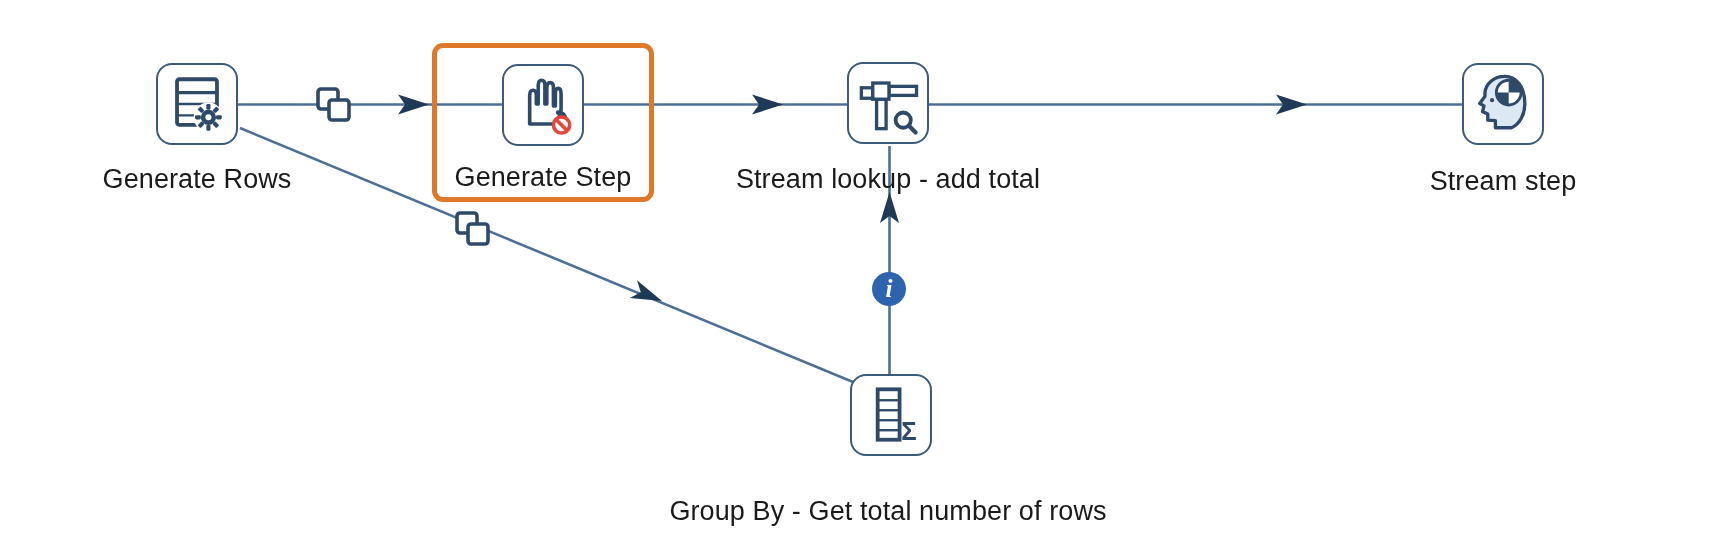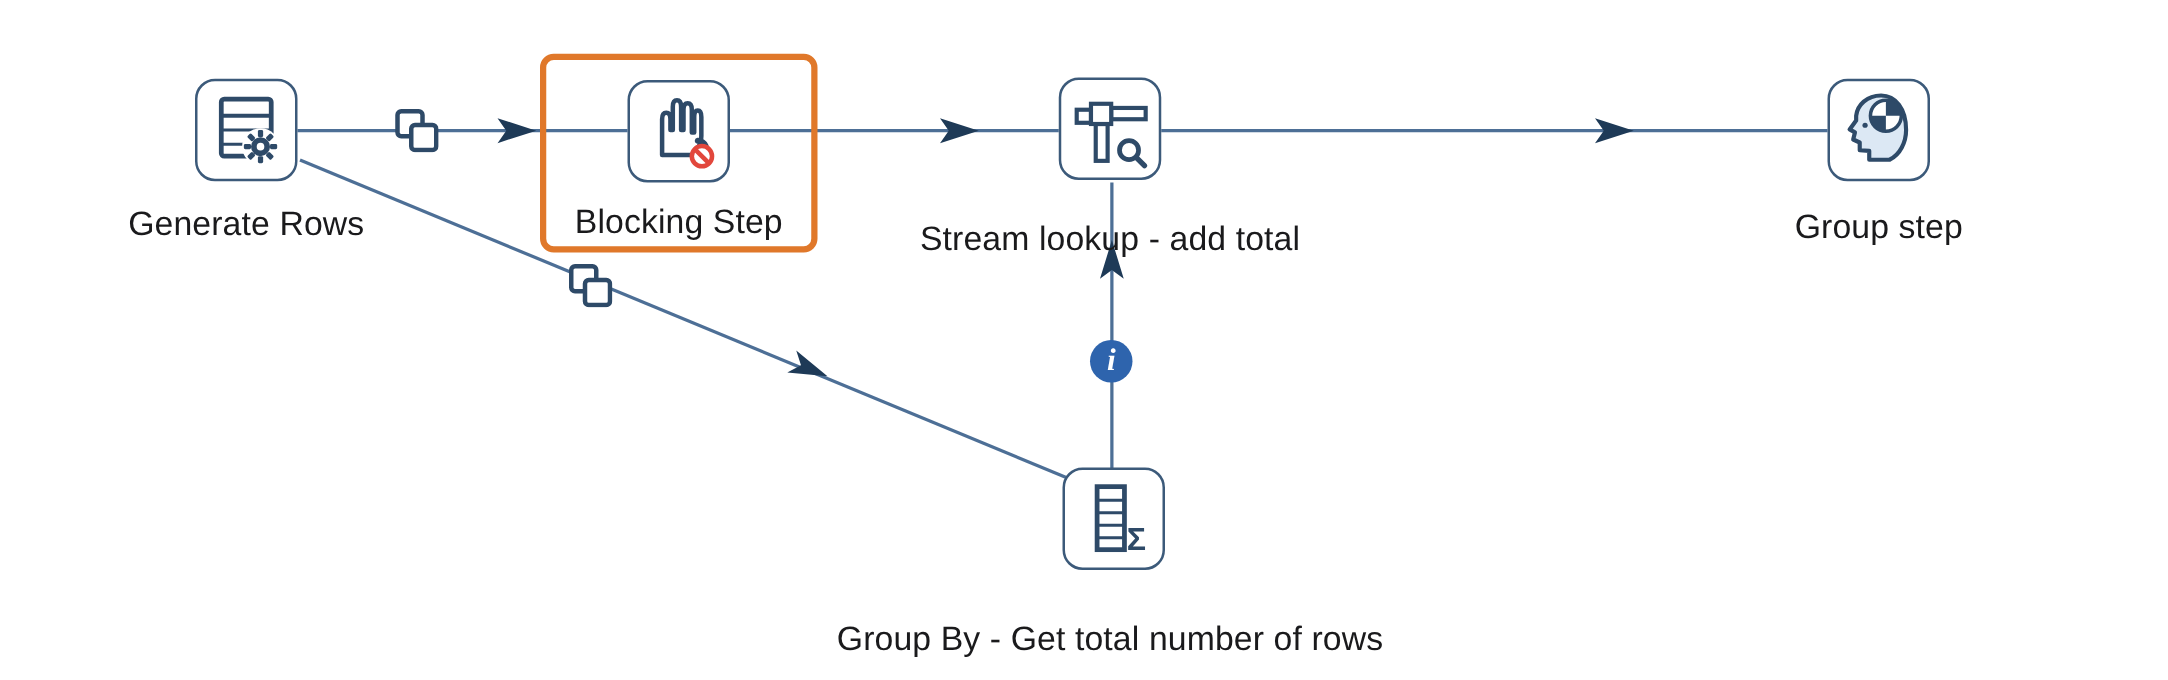--- a/index.html
+++ b/index.html
@@ -88,49 +88,49 @@
            L45,40 V23 Q45,17.5 48.5,17.5 Q52,17.5 52,23 V42
            L54,42 V29 Q54,23.5 57,23.5 Q60,23.5 60,29 V45
            Q60,52 56,56 L52,61 Z"></path>
       <path d="M57,49 C64,50 65.5,55 62.5,60.5" fill="none" stroke="var(--icon)" stroke-width="5" stroke-linecap="round"></path>
       <g>
         <circle cx="60.5" cy="62" r="8.5" fill="#fff" stroke="var(--block-red)" stroke-width="3.8"></circle>
         <line x1="54.7" y1="56.2" x2="66.3" y2="67.8" stroke="var(--block-red)" stroke-width="3.8"></line>
       </g>
     </svg>
   </div>
-  <div class="node-label" style="left:543px;top:162px;">Blocking Step</div>
+  <div class="node-label" style="left:543px;top:162px;">Generate Step</div>
 
   <div class="node" style="left:847px;top:62px;">
     <svg width="82" height="82" viewBox="0 0 82 82">
       <rect class="st" x="13" y="25" width="12" height="11" stroke-width="3.5"></rect>
       <rect class="st" x="42" y="23.5" width="29" height="9.5" stroke-width="3.5"></rect>
       <rect class="st" x="29" y="37" width="10" height="31" stroke-width="3.5"></rect>
       <rect class="st" x="25" y="20" width="17" height="17" stroke-width="3.5"></rect>
       <g>
         <circle cx="57" cy="59" r="8" fill="#fff" stroke="var(--icon)" stroke-width="4"></circle>
         <line x1="63" y1="65" x2="70" y2="72" stroke="var(--icon)" stroke-width="4.5" stroke-linecap="round"></line>
       </g>
     </svg>
   </div>
-  <div class="node-label" style="left:888px;top:164px;margin-top:12px;">Stream lookup - add total</div>
+  <div class="node-label" style="left:888px;top:164px;">Stream lookup - add total</div>
 
   <div class="node" style="left:1462px;top:63px;">
     <svg width="82" height="82" viewBox="0 0 82 82">
       <path d="M43,12 C31,12 23,20 22,29 L22,33 L16.5,40.5 L21,43 L19.5,49 L25,51.5 L25,58
                L33,58.5 L33,66 L50,66 C59,62 64,51 64,41 C64,23 55,12 43,12 Z" fill="var(--icon-light-fill)" stroke="var(--icon)" stroke-width="3.5" stroke-linejoin="round"></path>
       <circle cx="29.5" cy="37" r="2.2" fill="var(--icon)"></circle>
       <g>
         <circle cx="47" cy="29" r="13" fill="#fff" stroke="var(--icon)" stroke-width="3"></circle>
         <path d="M47,29 L47,16 A13,13 0 0 1 60,29 Z" fill="var(--icon)"></path>
         <path d="M47,29 L47,42 A13,13 0 0 1 34,29 Z" fill="var(--icon)"></path>
       </g>
     </svg>
   </div>
-  <div class="node-label" style="left:1503px;top:166px;">Group step</div>
+  <div class="node-label" style="left:1503px;top:166px;">Stream step</div>
 
   <div class="node" style="left:850px;top:374px;">
     <svg width="82" height="82" viewBox="0 0 82 82">
       <rect class="st" x="27" y="14" width="23" height="53" stroke-width="4"></rect>
       <line x1="27" y1="25.5" x2="50" y2="25.5" stroke="var(--icon)" stroke-width="2.5"></line>
       <line x1="27" y1="36" x2="50" y2="36" stroke="var(--icon)" stroke-width="2.5"></line>
       <line x1="27" y1="46.5" x2="50" y2="46.5" stroke="var(--icon)" stroke-width="2.5"></line>
       <line x1="27" y1="57" x2="50" y2="57" stroke="var(--icon)" stroke-width="2.5"></line>
       <text x="60" y="67" text-anchor="middle" font-size="27" font-weight="bold" fill="var(--icon)" font-family="Liberation Sans, sans-serif">Σ</text>
     </svg>

